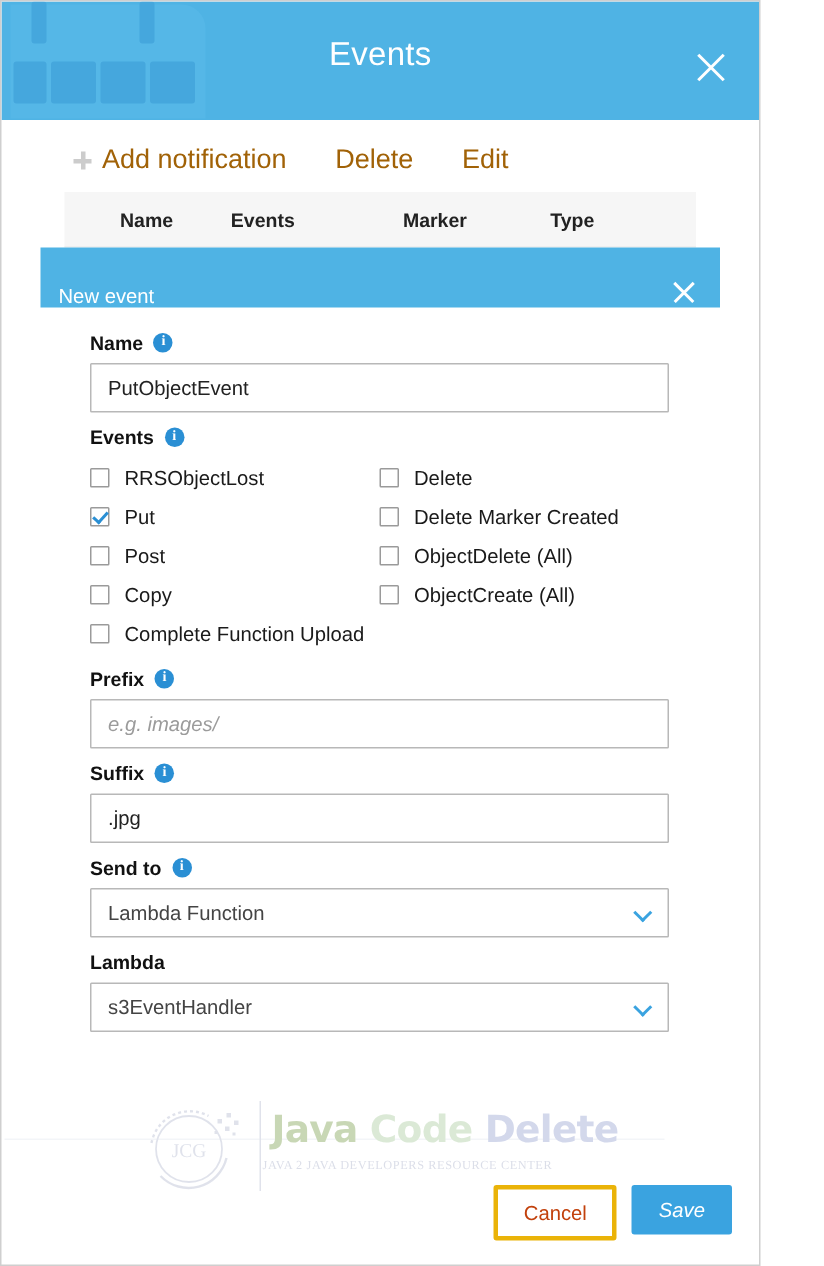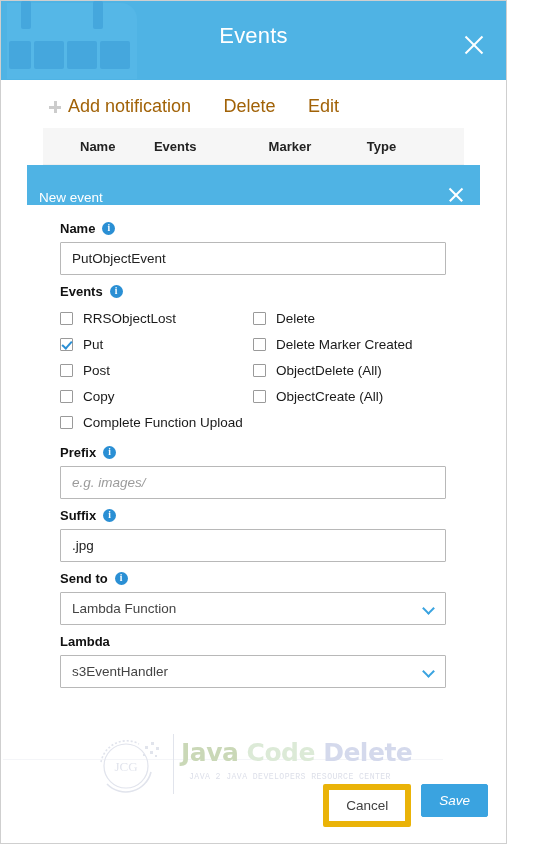--- a/index.html
+++ b/index.html
@@ -321,23 +321,23 @@
     font-size: 25px;
     font-weight: bold;
     letter-spacing: -0.5px;
     white-space: nowrap;
   }
   .wm-j { color: #4d7c0f; }
   .wm-c { color: #8ab87a; }
   .wm-g { color: #6f7fbf; }
   .wm-sub {
     position: absolute;
-    left: 96px;
+    left: 82px;
     top: 40px;
-    font-family: Liberation Mono, monospace;
+    font-family: Liberation Serif, serif;
     font-size: 8.2px;
     letter-spacing: 0.4px;
     color: #8a93b5;
     white-space: nowrap;
   }
   .wm-line {
     position: absolute;
     left: -90px;
     top: 27px;
     width: 440px;
@@ -359,22 +359,22 @@
     height: 31px;
     padding: 0 17px;
     border-radius: 2px;
     cursor: pointer;
     display: flex;
     align-items: center;
     justify-content: center;
   }
   .btn-cancel {
     background: #ffffff;
-    border: 6px solid #eab308;
-    color: #404040;
+    border: 3px solid #eab308;
+    color: #c2410c;
   }
   .btn-save {
     background: #3aa3e0;
     border: 1px solid #3aa3e0;
     color: #ffffff;
     font-style: italic;
   }
 </style>
 </head>
 <body>

